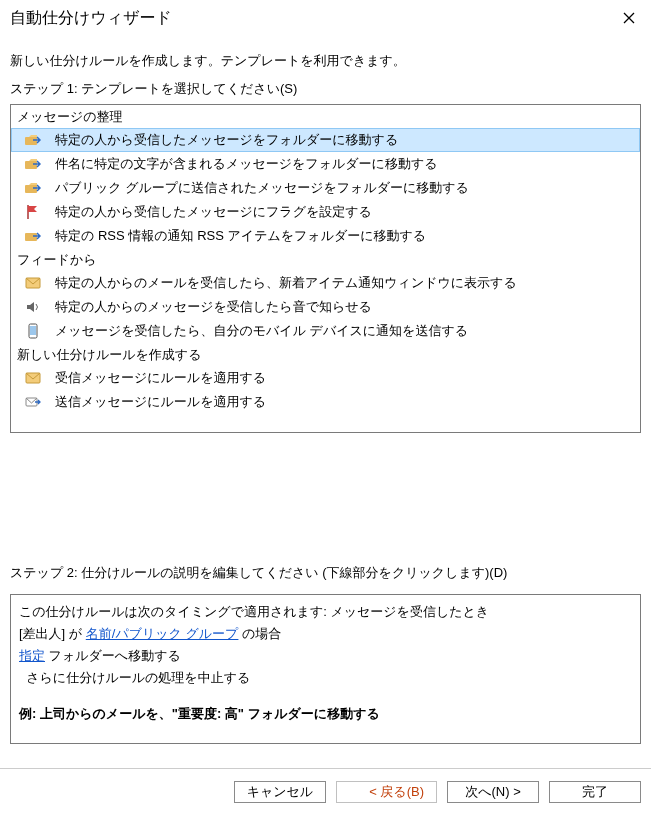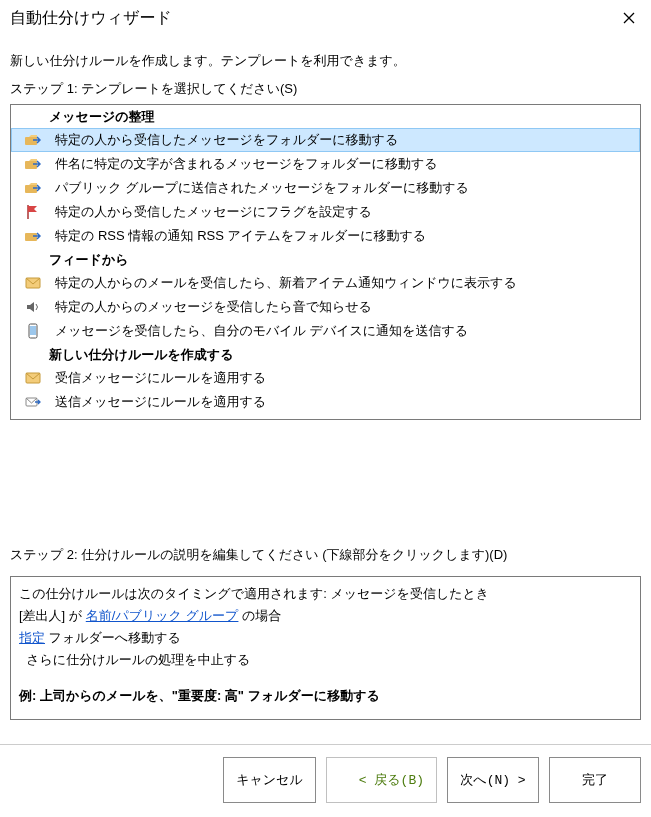--- a/index.html
+++ b/index.html
@@ -29,23 +29,22 @@
   }
   .lead { margin:12px 0 4px 0; }
   .stepline { margin:6px 0 6px 0; }
   .listbox {
     border:1px solid #7a7a7a;
     height:330px;
     overflow:auto;
     background:#fff;
   }
   .group-hdr {
-    font-weight:bold;
+    font-weight:normal;
     padding:3px 6px 2px 6px;
-    margin-left:32px;
   }
   .item {
     display:flex; align-items:flex-end;
     padding:2px 6px 2px 28px;
     position:relative;
     line-height:20px;
     cursor:default;
   }
   .item .ico {
     position:absolute; left:14px; top:50%; transform:translateY(-50%);
@@ -74,28 +73,28 @@
   .descbox .example { font-weight:bold; margin-top:14px; }
   .separator {
     border-top:1px solid #ccc;
     margin:16px 0 12px 0;
   }
   .buttons {
     display:flex; justify-content:flex-end; gap:10px;
     padding:0 10px 14px 0;
   }
   .btn {
-    min-width:92px; height:46px;
+    min-width:92px; height:22px;
     border:1px solid #8a8a8a;
     background:#fff;
-    font-family:Liberation Mono, monospace; font-size:13px;
+    font-family:Liberation Sans, sans-serif; font-size:13px;
     display:flex; align-items:center; justify-content:center;
     cursor:default; padding:0 12px;
   }
-  .btn.disabled { color:#4d7c0f; border-color:#c0c0c0;padding-left:32px; }
+  .btn.disabled { color:#c2410c; border-color:#c0c0c0;padding-left:32px; }
   
   svg { display:block; }
 </style>
 </head>
 <body>
 
 <div class="titlebar">
   <div class="title">自動仕分けウィザード</div>
   <div class="close">
     <svg viewBox="0 0 12 12">

